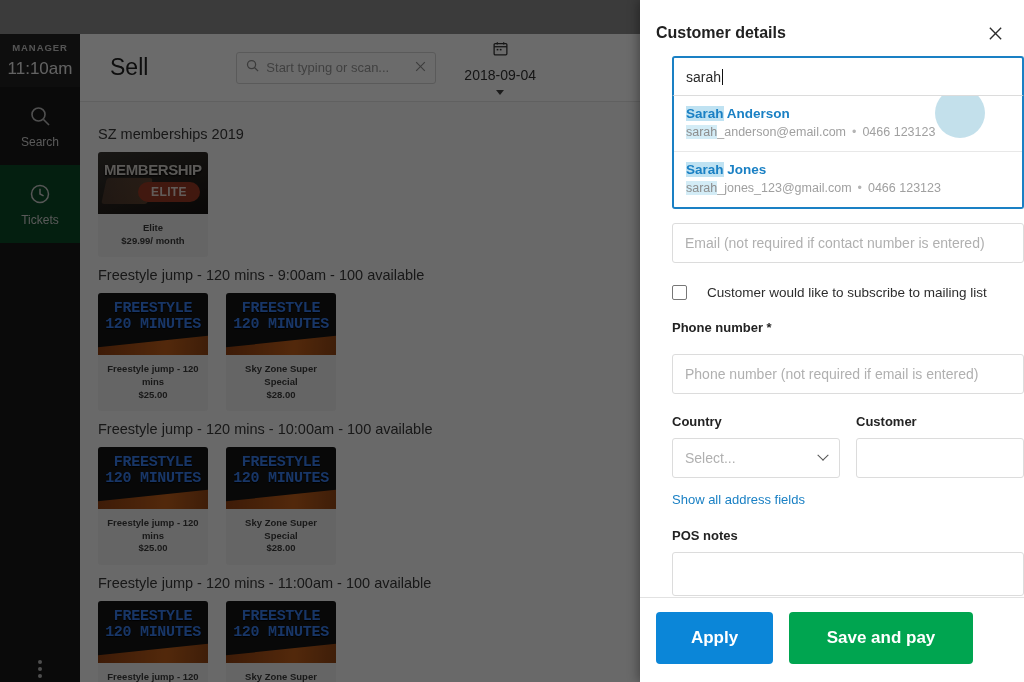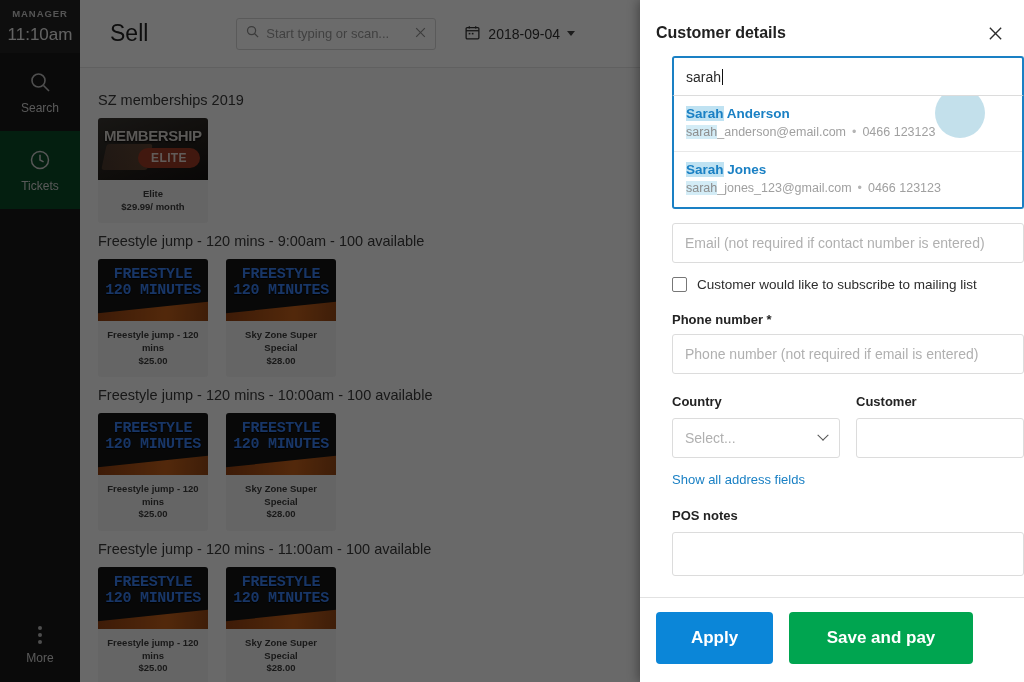--- a/index.html
+++ b/index.html
@@ -10,20 +10,21 @@
     overflow: hidden;
     background: #3b3b3b;
   }
   #app { position: relative; width: 1024px; height: 682px; }
 
   
   .app-behind {
     position: absolute; inset: 0;
     display: flex;
     background: #ffffff;
+    margin-top: 34px;
   }
   .dim-veil {
     position: absolute; inset: 0;
     background: rgba(0,0,0,0.58);
     pointer-events: none;
     z-index: 40;
   }
 
   
   .sidebar {
@@ -92,20 +93,21 @@
     display: flex; align-items: center;
     gap: 6px; padding: 0 8px;
     background: #fff;
   }
   .searchbox .ph { flex: 1 1 auto; font-size: 13px; color: #9a9a9a; white-space: nowrap; overflow: hidden; }
   .datepick {
     display: flex; align-items: center; gap: 7px;
     margin-left: 28px;
     font-size: 14px; color: #333;
     cursor: pointer;
+    flex-direction: column;
   }
   .caret-dn {
     width: 0; height: 0;
     border-left: 4.5px solid transparent;
     border-right: 4.5px solid transparent;
     border-top: 5px solid #444;
   }
 
   
   .catalog { padding: 14px 0 0 18px; }
@@ -255,22 +257,22 @@
   .fld {
     width: 352px; height: 40px;
     border: 1px solid #dcdcdc; border-radius: 3px;
     display: flex; align-items: center;
     padding: 0 12px;
     font-size: 14px; color: #b0b0b0;
     margin-top: 14px;
     background: #fff;
   }
   .checkrow {
-    display: flex; align-items: center; gap: 10px;
-    margin-top: 14px;
+    display: flex; align-items: center; gap: 20px;
+    margin-top: 22px;
   }
   .cbox {
     width: 15px; height: 15px;
     border: 1.6px solid #777;
     border-radius: 2px;
     background: #fff;
     cursor: pointer; flex: 0 0 15px;
   }
   .checkrow .ctext { font-size: 13.5px; color: #2d2d2d; }
   .flabel {
@@ -556,21 +558,21 @@
       <div class="fld">
         <span>Email (not required if contact number is entered)</span>
       </div>
 
       <div class="checkrow">
         <div class="cbox"></div>
         <div class="ctext">Customer would like to subscribe to mailing list</div>
       </div>
 
       <div class="flabel">Phone number *</div>
-      <div class="fld" style="margin-top:7px">
+      <div class="fld" style="margin-top:19px">
         <span>Phone number (not required if email is entered)</span>
       </div>
 
       <div class="two-col">
         <div class="col">
           <div class="flabel">Country</div>
           <div class="sel">
             <span>Select...</span>
             <span class="chev"></span>
           </div>

